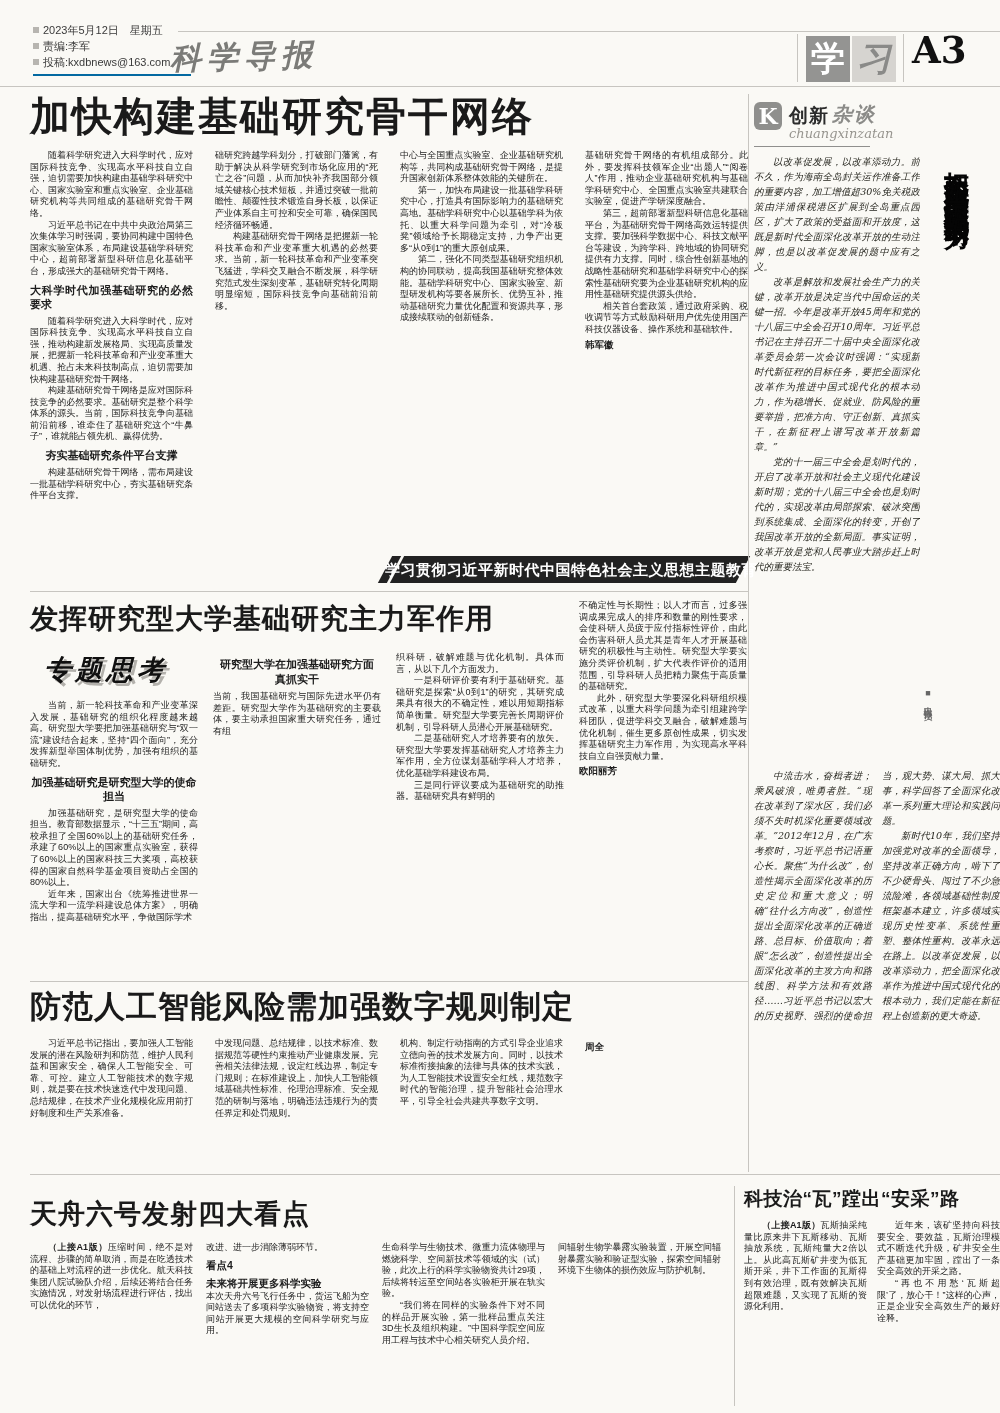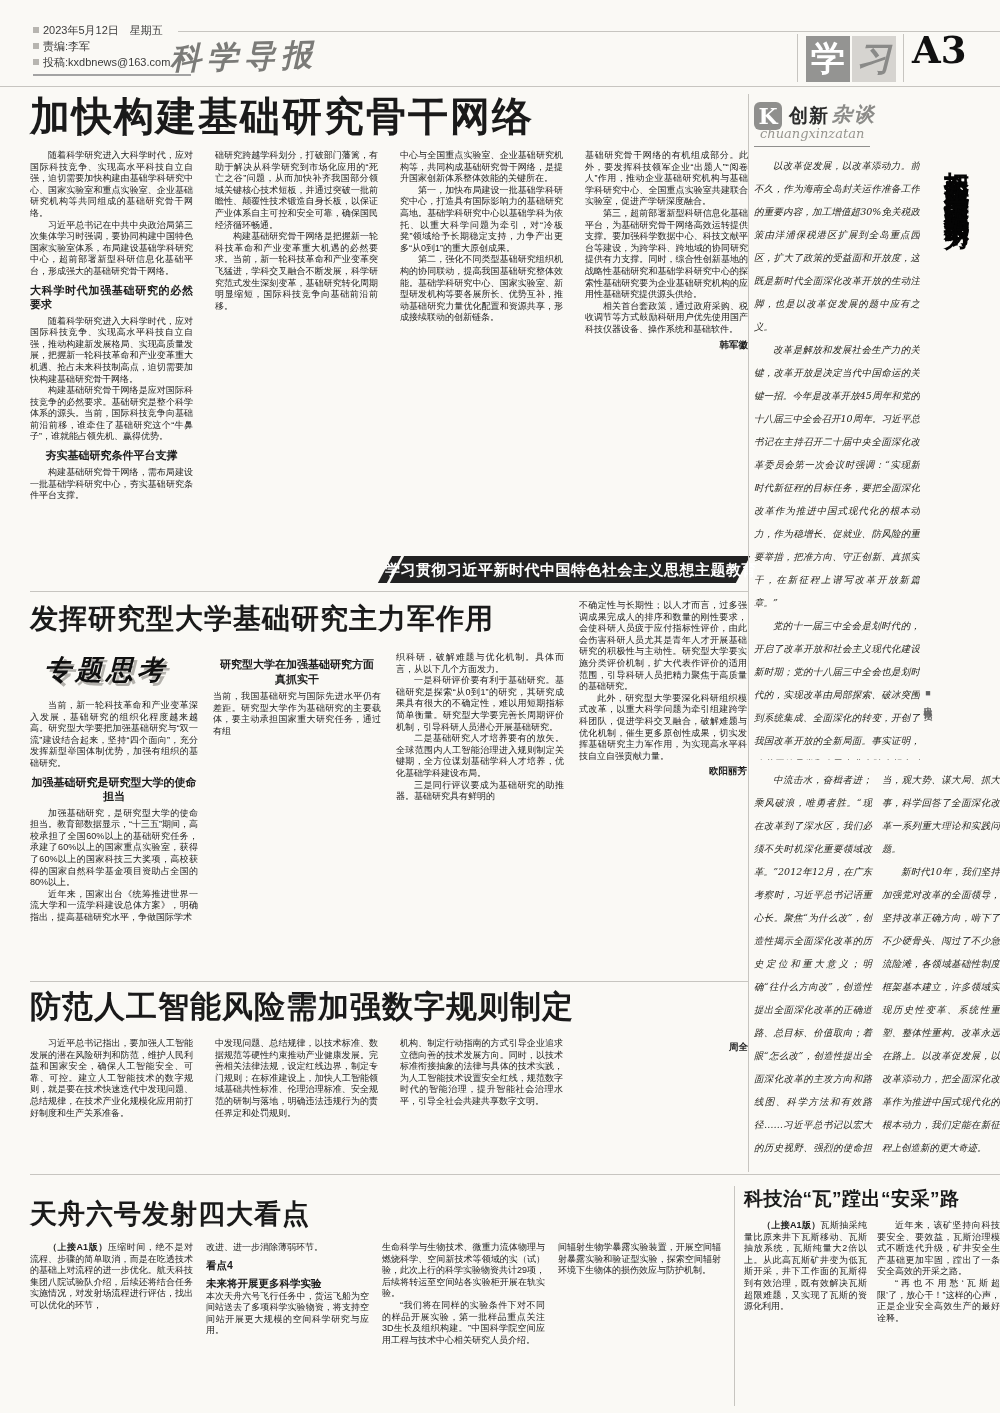--- a/index.html
+++ b/index.html
@@ -3,36 +3,36 @@
 <meta charset="utf-8">
 <style>
   html,body{margin:0;padding:0;}
   body{background:#e8e6e1;font-family:"Liberation Sans",sans-serif;}
   #page{position:relative;width:1000px;height:1413px;background:#faf9f5;margin:0 auto;overflow:hidden;color:#1a1a1a;}
   .abs{position:absolute;}
   .hline{position:absolute;height:1px;background:#c7c5c0;}
   .vline{position:absolute;width:1px;background:#c7c5c0;}
 
   
-  .hinfo{position:absolute;left:33px;top:22px;font-size:11px;line-height:16px;color:#3a3a3a;border-bottom:2px solid #a3a3a3;padding-bottom:4px;width:158px;}
+  .hinfo{position:absolute;left:33px;top:22px;font-size:11px;line-height:16px;color:#3a3a3a;border-bottom:2px solid #0369a1;padding-bottom:4px;width:158px;}
   .hinfo .row{white-space:nowrap;}
   .sq{display:inline-block;width:6px;height:6px;background:#b7b5b0;margin-right:4px;vertical-align:1px;}
   .masthead{position:absolute;left:170px;top:36px;font-family:"DejaVu Serif",serif;font-style:italic;font-weight:bold;font-size:31px;letter-spacing:6px;color:#7b7b78;transform:rotate(-1.5deg);}
   .secblk{position:absolute;top:36px;width:44px;height:46px;display:flex;align-items:center;justify-content:center;font-weight:bold;font-size:34px;}
   .blk1{left:806px;background:#949492;color:#fff;}
   .blk2{left:852px;background:#d6d4d0;color:#8a8a88;font-family:"DejaVu Serif",serif;font-style:italic;}
   .pageno{position:absolute;left:912px;top:28px;font-family:"DejaVu Serif",serif;font-weight:bold;font-size:37px;color:#111;}
 
   
   .bt{font-size:9px;line-height:11.6px;text-align:justify;color:#1c1c1c;overflow:hidden;}
   .para{margin:0;text-indent:2em;}
   .noindent .para:first-child{text-indent:0;}
   .sh{font-weight:bold;font-size:11px;line-height:14px;margin:5px 0;text-indent:0;}
   .sh.center{text-align:center;}
-  .byline{text-align:right;font-weight:bold;font-size:9.5px;margin-top:3px;}
+  .byline{text-align:left;font-weight:bold;font-size:9.5px;margin-top:3px;}
   .leadbold{font-weight:bold;}
 
   
   #art1{left:30px;top:92px;width:718px;}
   #art1 h1{margin:0;font-size:40px;font-weight:900;letter-spacing:2px;line-height:48px;white-space:nowrap;}
   .colrow{display:flex;gap:22px;margin-top:10px;}
   .colrow .col{width:168px;height:404px;}
 
   
   #banner{left:385px;top:556px;width:358px;height:27px;background:#222;transform:skewX(-28deg);}
@@ -63,22 +63,22 @@
 
   
   #art5{left:744px;top:1180px;width:256px;}
   #art5 h2{margin:0;padding-top:6px;font-size:19px;font-weight:900;letter-spacing:0.5px;white-space:nowrap;}
   #a5body{margin-top:8px;height:186px;column-count:2;column-gap:10px;}
 
   
   .kicon{position:absolute;left:754px;top:102px;width:28px;height:28px;background:#8f8f8d;border-radius:6px;color:#fff;font-family:"DejaVu Serif",serif;font-weight:bold;font-size:22px;display:flex;align-items:center;justify-content:center;}
   .zt1{position:absolute;left:789px;top:103px;font-weight:bold;font-size:19px;color:#2b2b2b;letter-spacing:1px;}
   .zt2{position:absolute;left:832px;top:101px;font-family:"DejaVu Serif",serif;font-style:italic;font-weight:bold;font-size:20px;color:#8b8b88;letter-spacing:2px;}
-  .ztpy{position:absolute;left:760px;top:126px;font-family:"DejaVu Serif",serif;font-style:italic;font-size:13px;color:#97958f;}
-  .kai{font-family:"DejaVu Serif",serif;font-style:italic;font-size:9.5px;line-height:23px;color:#26261f;text-align:justify;overflow:hidden;}
+  .ztpy{position:absolute;left:789px;top:126px;font-family:"DejaVu Serif",serif;font-style:italic;font-size:13px;color:#97958f;}
+  .kai{font-family:"DejaVu Serif",serif;font-style:italic;font-size:9.5px;line-height:15px;color:#26261f;text-align:justify;overflow:hidden;}
   #zbody1{position:absolute;left:754px;top:154px;width:166px;height:606px;}
   #zbody2{position:absolute;left:754px;top:768px;width:246px;height:400px;column-count:2;column-gap:10px;}
   .vtitle{position:absolute;left:941px;top:152px;height:616px;writing-mode:vertical-rl;font-size:25px;font-weight:900;letter-spacing:2.5px;color:#050505;}
   .vbyline{position:absolute;left:921px;top:688px;writing-mode:vertical-rl;font-size:9px;color:#666;letter-spacing:1px;}
 </style>
 </head>
 <body>
 
 <div id="page">
 
@@ -163,21 +163,21 @@
       <div class="sh center">研究型大学在加强基础研究方面</div>
       <div class="sh center" style="margin-top:-4px;">真抓实干</div>
       <div>
           <p class="para">当前，我国基础研究与国际先进水平仍有差距。研究型大学作为基础研究的主要载体，要主动承担国家重大研究任务，通过有组</p>
         </div>
     </div>
     <div id="a2c3" class="a2c bt noindent">
       <div>
           <p class="para">织科研，破解难题与优化机制。具体而言，从以下几个方面发力。</p>
           <p class="para">一是科研评价要有利于基础研究。基础研究是探索“从0到1”的研究，其研究成果具有很大的不确定性，难以用短期指标简单衡量。研究型大学要完善长周期评价机制，引导科研人员潜心开展基础研究。</p>
-          <p class="para">二是基础研究人才培养要有的放矢。全球范围内人工智能治理进入规则制定关键期，全方位谋划基础学科人才培养，优化基础学科建设布局。</p>
+          <p class="para">二是基础研究人才培养要有的放矢。研究型大学要发挥基础研究人才培养主力军作用，全方位谋划基础学科人才培养，优化基础学科建设布局。</p>
           <p class="para">三是同行评议要成为基础研究的助推器。基础研究具有鲜明的</p>
         </div>
     </div>
     <div id="a2c4" class="a2c bt noindent">
       <div>
           <p class="para">不确定性与长期性；以人才而言，过多强调成果完成人的排序和数量的刚性要求，会使科研人员疲于应付指标性评价，由此会伤害科研人员尤其是青年人才开展基础研究的积极性与主动性。研究型大学要实施分类评价机制，扩大代表作评价的适用范围，引导科研人员把精力聚焦于高质量的基础研究。</p>
           <p class="para">此外，研究型大学要深化科研组织模式改革，以重大科学问题为牵引组建跨学科团队，促进学科交叉融合，破解难题与优化机制，催生更多原创性成果，切实发挥基础研究主力军作用，为实现高水平科技自立自强贡献力量。</p>
         </div>
       <div class="byline">欧阳丽芳</div>
     </div>

